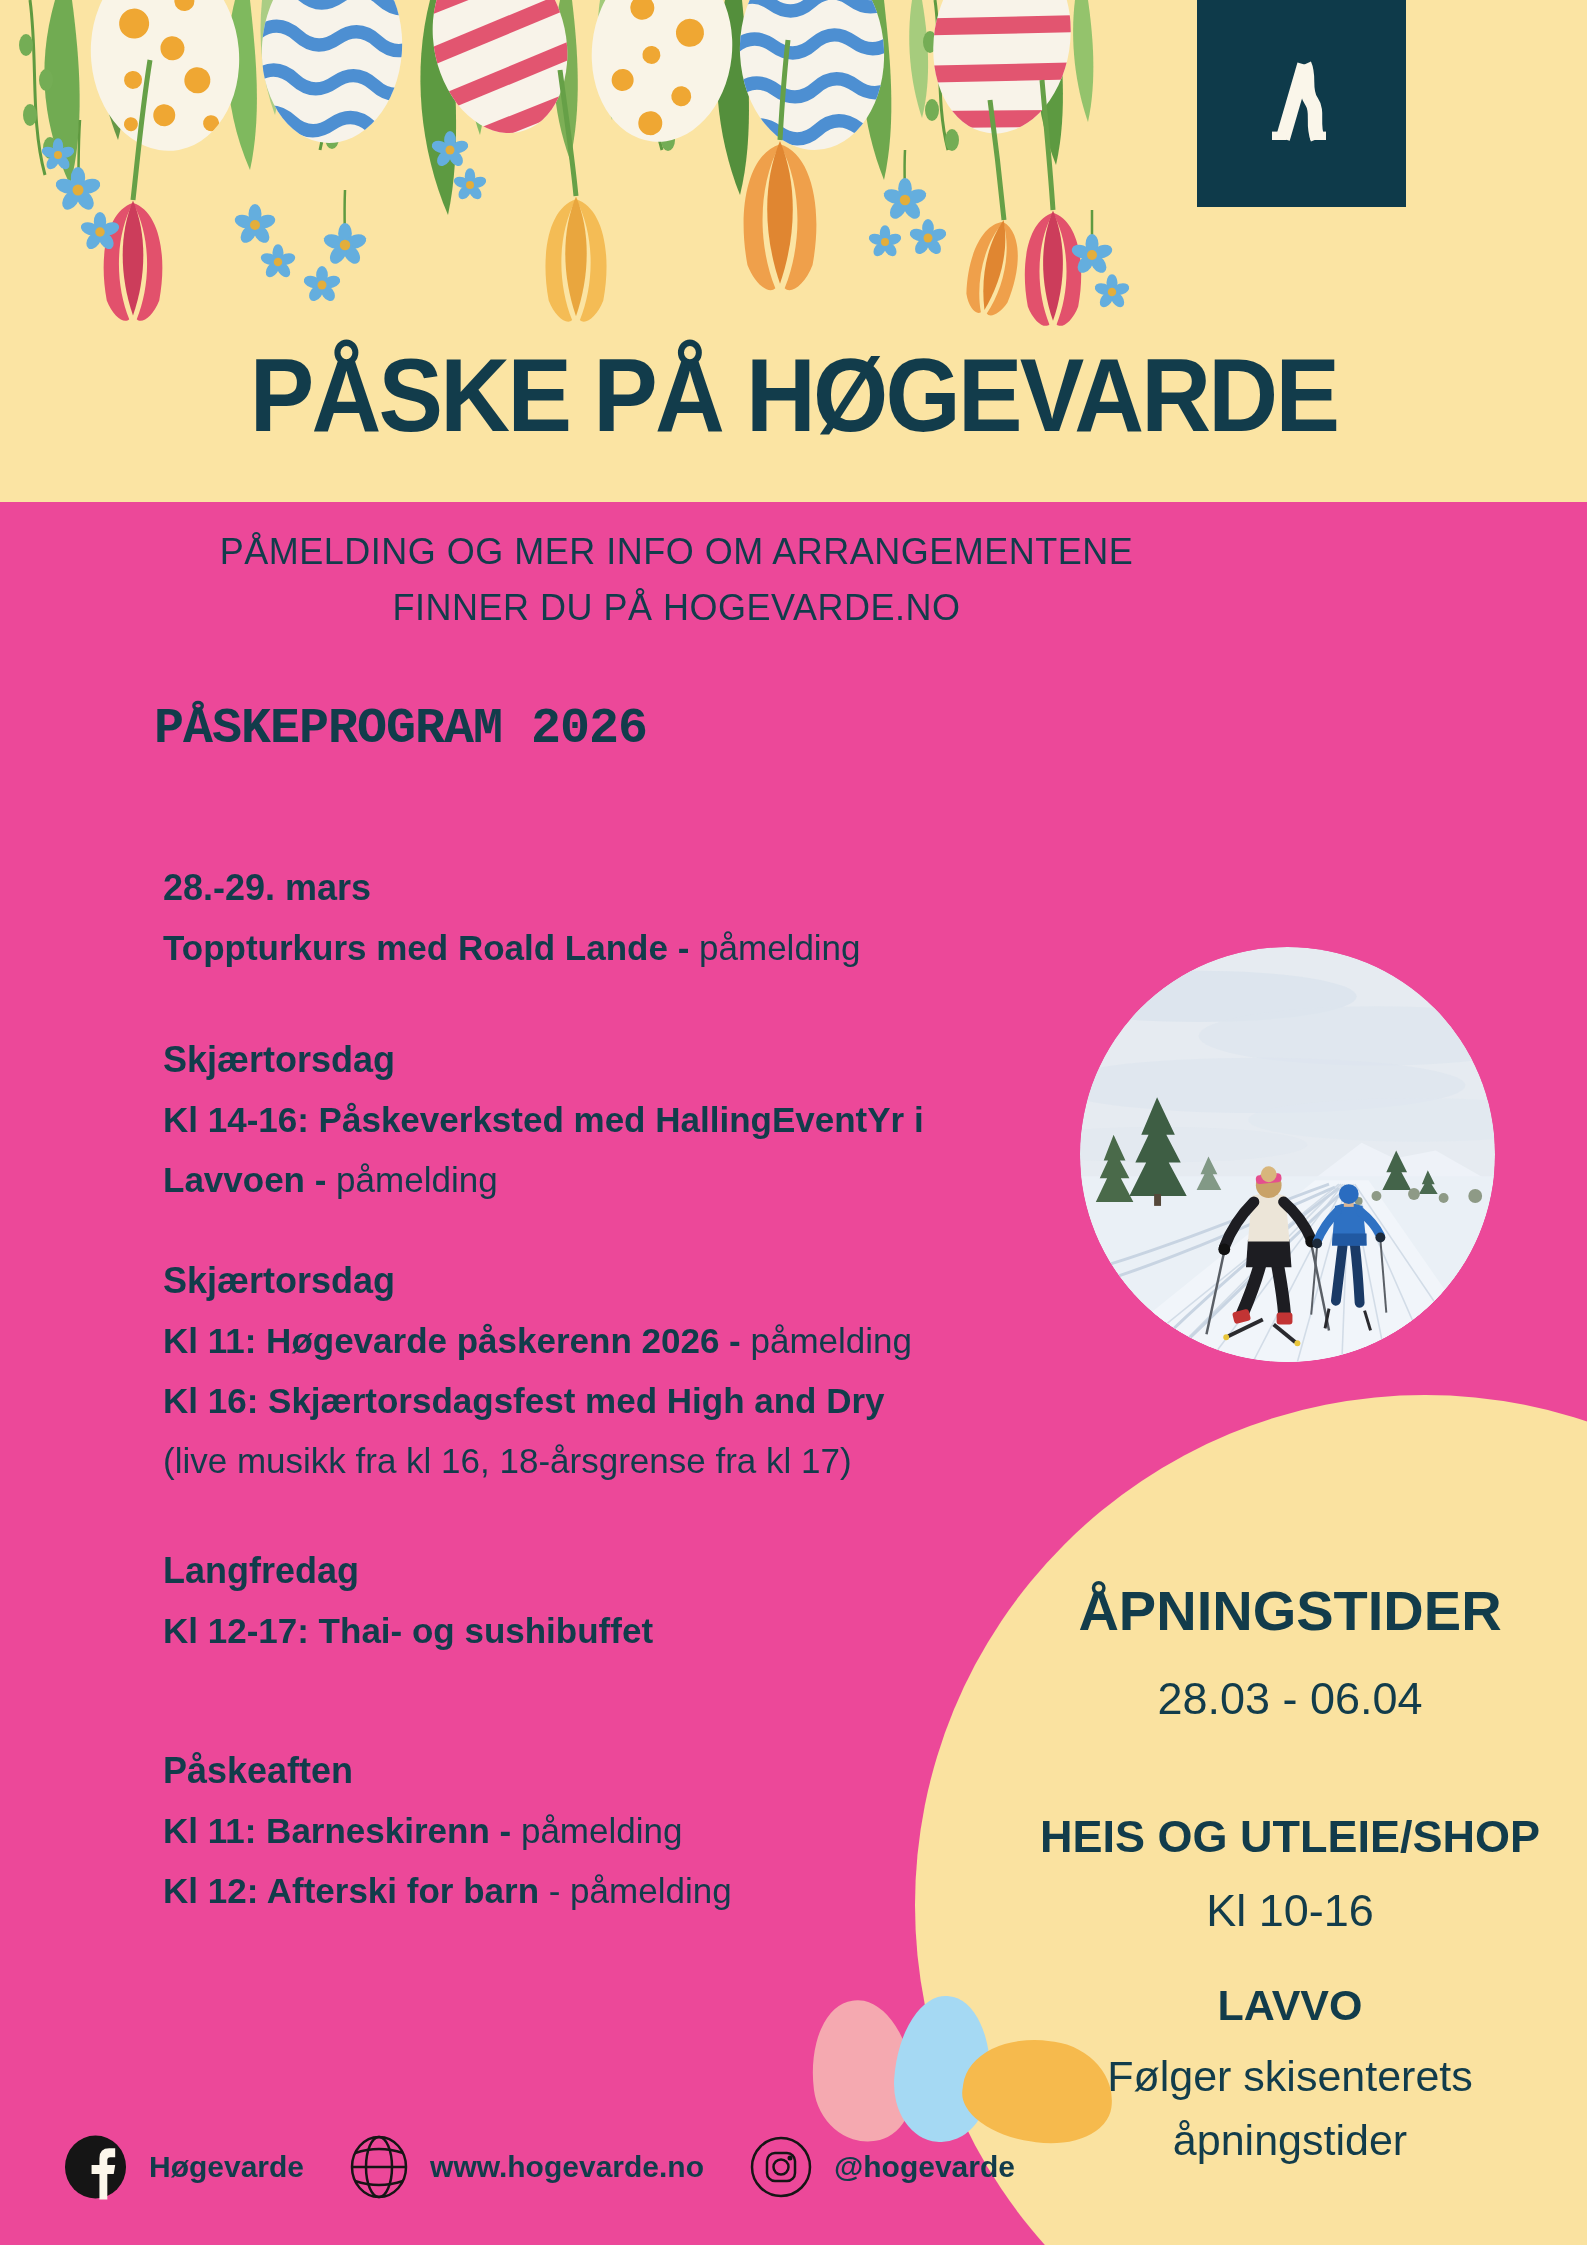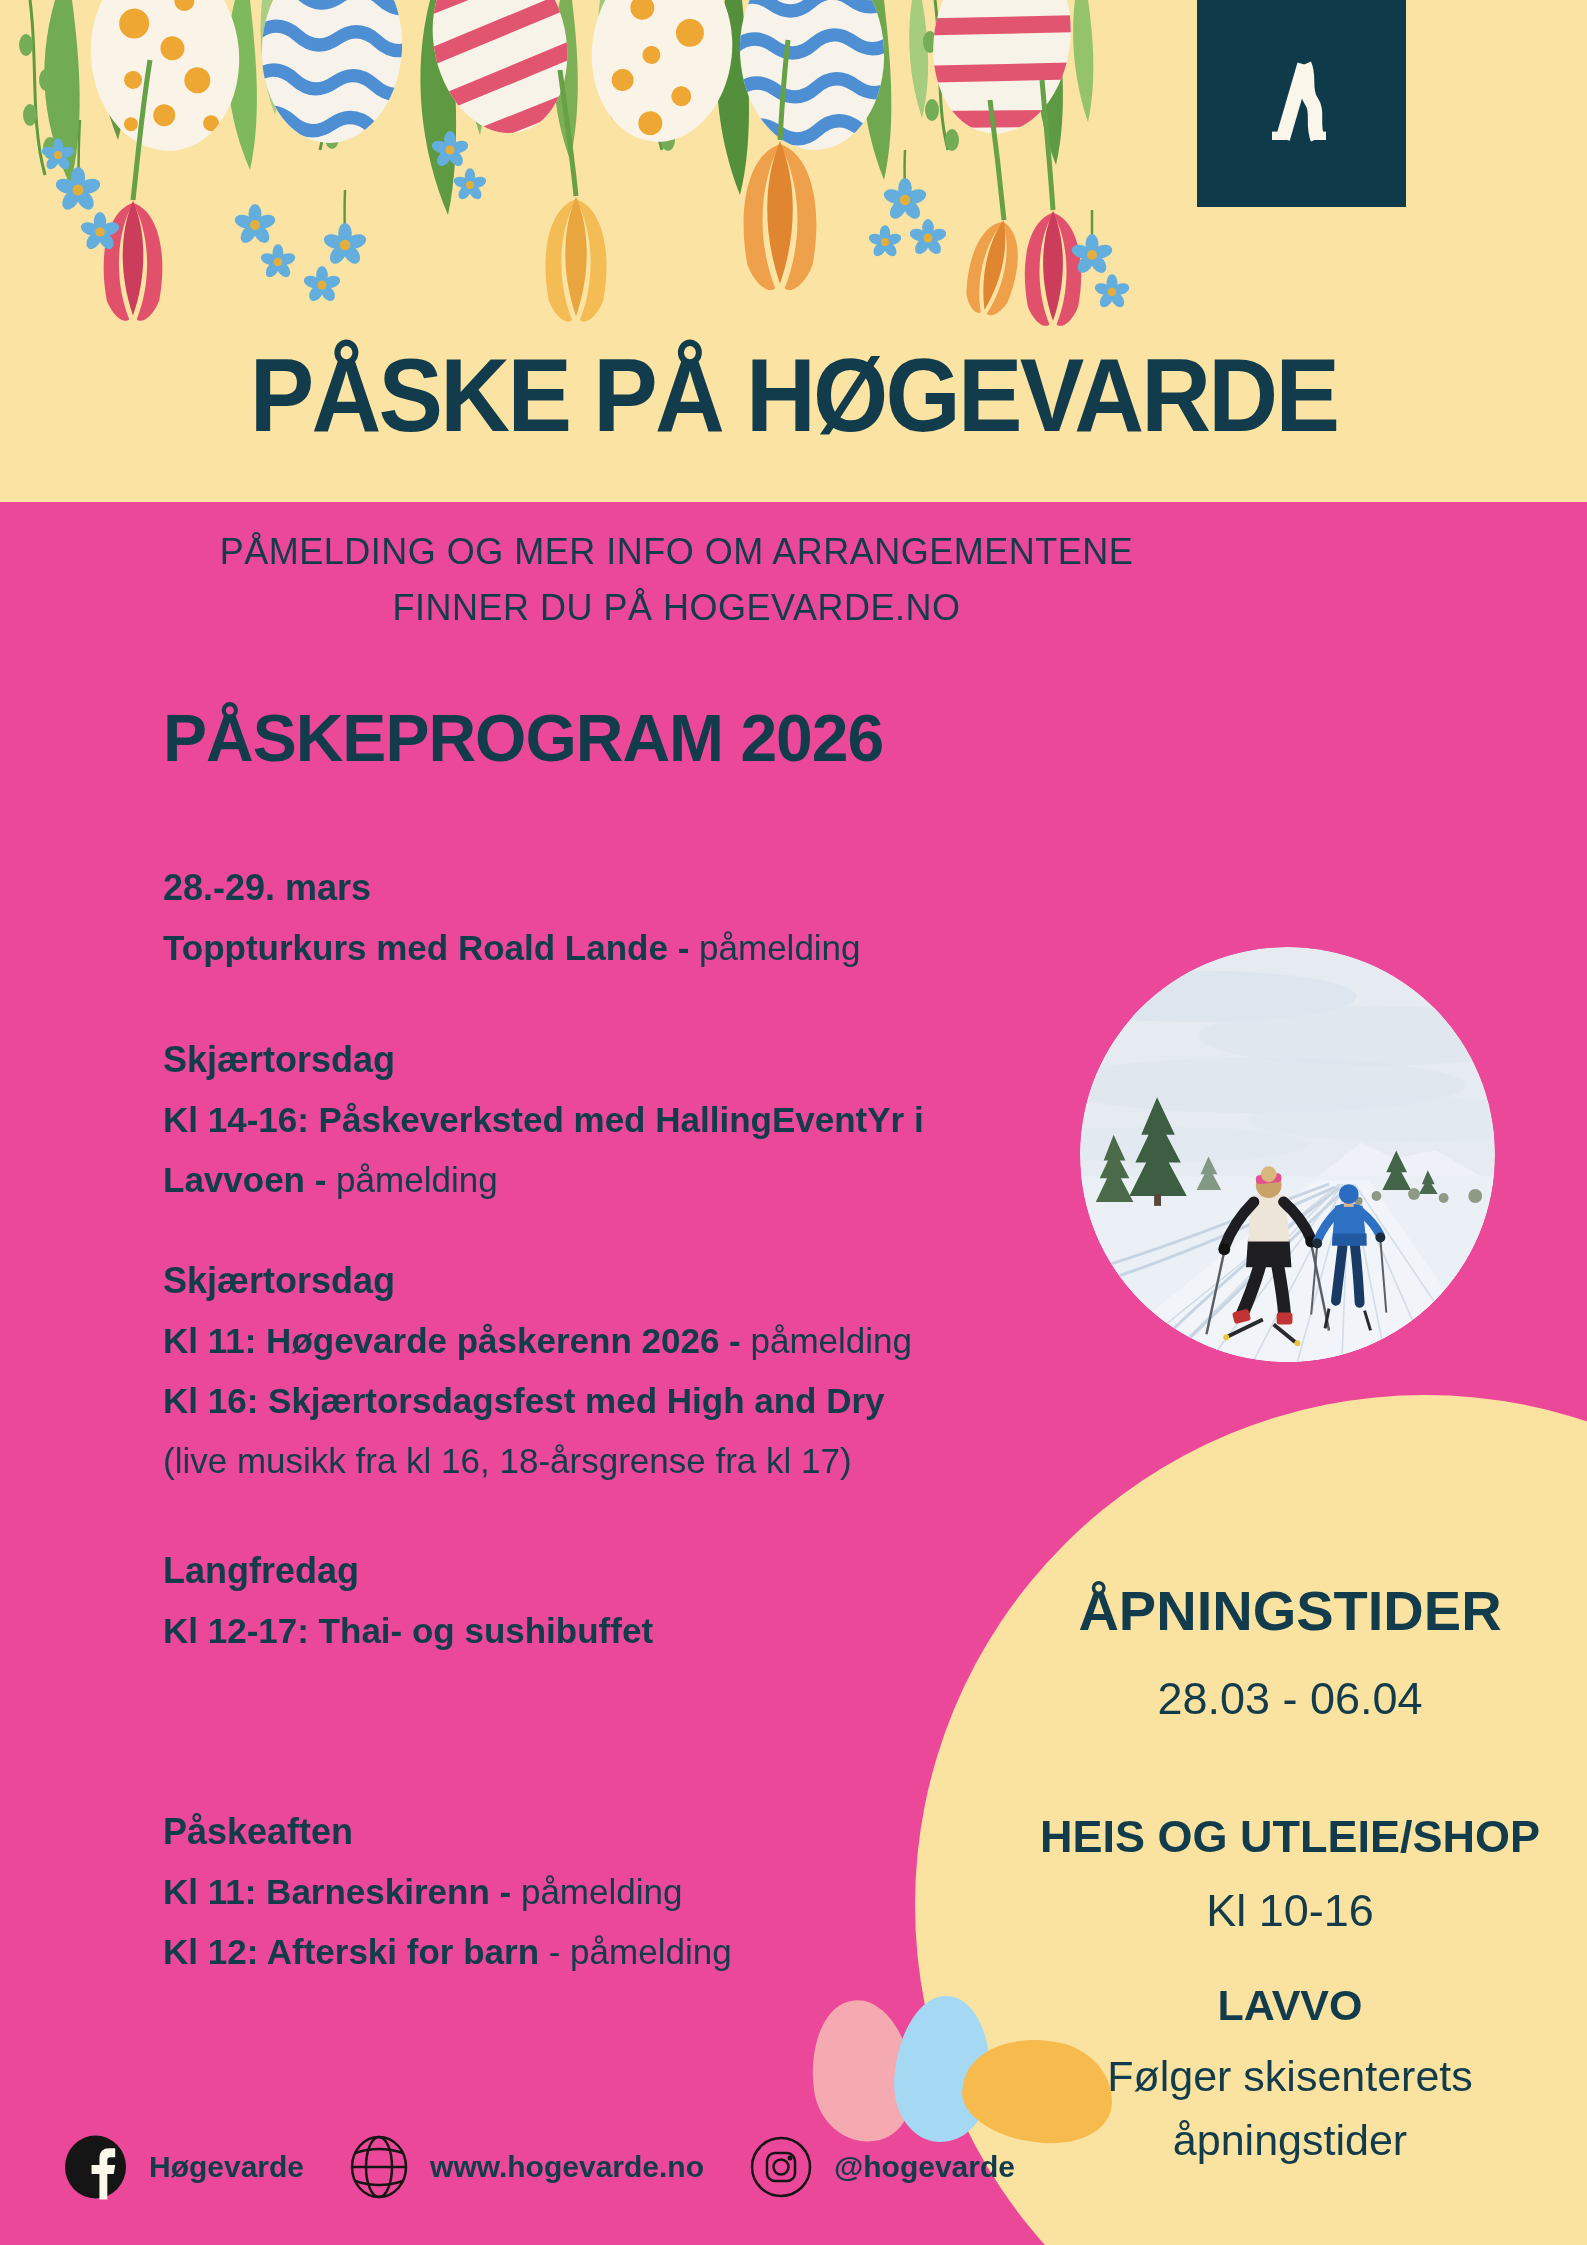--- a/index.html
+++ b/index.html
@@ -6,21 +6,21 @@
   #page{position:relative;width:1587px;height:2245px;background:#ec4899;overflow:hidden;
         font-family:"Liberation Sans",sans-serif;color:#123C4B;}
   .banner{position:absolute;top:0;left:0;width:1587px;height:502px;background:#FBE4A3;}
   .floral{position:absolute;top:0;left:0;}
   .logo{position:absolute;left:1197px;top:0;width:209px;height:207px;background:#0E3A4A;
         display:flex;align-items:center;justify-content:center;}
   .title{position:absolute;top:336px;left:0;width:1587px;text-align:center;
          font-size:104px;font-weight:800;letter-spacing:-3px;transform:scaleX(.93);}
   .intro{position:absolute;top:524px;left:0;width:1353px;text-align:center;
          font-size:36px;line-height:56px;letter-spacing:.5px;font-weight:400;}
-  .prog-h{position:absolute;left:163px;top:700px;font-size:66px;font-weight:800;letter-spacing:-1px;}
+  .prog-h{position:absolute;left:154px;top:700px;font-size:50px;font-weight:800;letter-spacing:-1px;font-family:Liberation Mono, monospace;}
   .event{position:absolute;left:163px;width:910px;font-size:35px;line-height:60px;}
   .event .day{font-weight:700;font-size:36px;}
   .event b{font-weight:700;}
   .photo{position:absolute;left:1080px;top:947px;width:415px;height:415px;border-radius:50%;overflow:hidden;}
   .ycircle{position:absolute;left:915px;top:1395px;width:1020px;height:1020px;border-radius:50%;background:#FAE2A0;}
   .opening{position:absolute;left:960px;top:1578px;width:660px;text-align:center;}
   .oh{font-size:56px;font-weight:800;}
   .odates{font-size:45px;margin-top:30px;}
   .osec1t{font-size:45px;font-weight:800;margin-top:86px;}
   .osec1d{font-size:45px;margin-top:22px;}
@@ -267,21 +267,21 @@
     <div><b>Kl 11: Høgevarde påskerenn 2026 -</b><span> påmelding</span></div>
     <div><b>Kl 16: Skjærtorsdagsfest med High and Dry</b><span></span></div>
     <div><b></b><span>(live musikk fra kl 16, 18-årsgrense fra kl 17)</span></div>
   </div>
 
   <div class="event" style="top:1541px">
     <div class="day">Langfredag</div>
     <div><b>Kl 12-17: Thai- og sushibuffet</b><span></span></div>
   </div>
 
-  <div class="event" style="top:1802px">
+  <div class="event" style="top:1741px">
     <div class="day">Påskeaften</div>
     <div><b>Kl 11: Barneskirenn -</b><span> påmelding</span></div>
     <div><b>Kl 12: Afterski for barn</b><span> - påmelding</span></div>
   </div>
 
   <div class="photo">
     <svg width="415" height="415" viewBox="0 0 420 420">
       <defs>
           <clipPath id="pc">
             <circle cx="210" cy="210" r="210"></circle>

